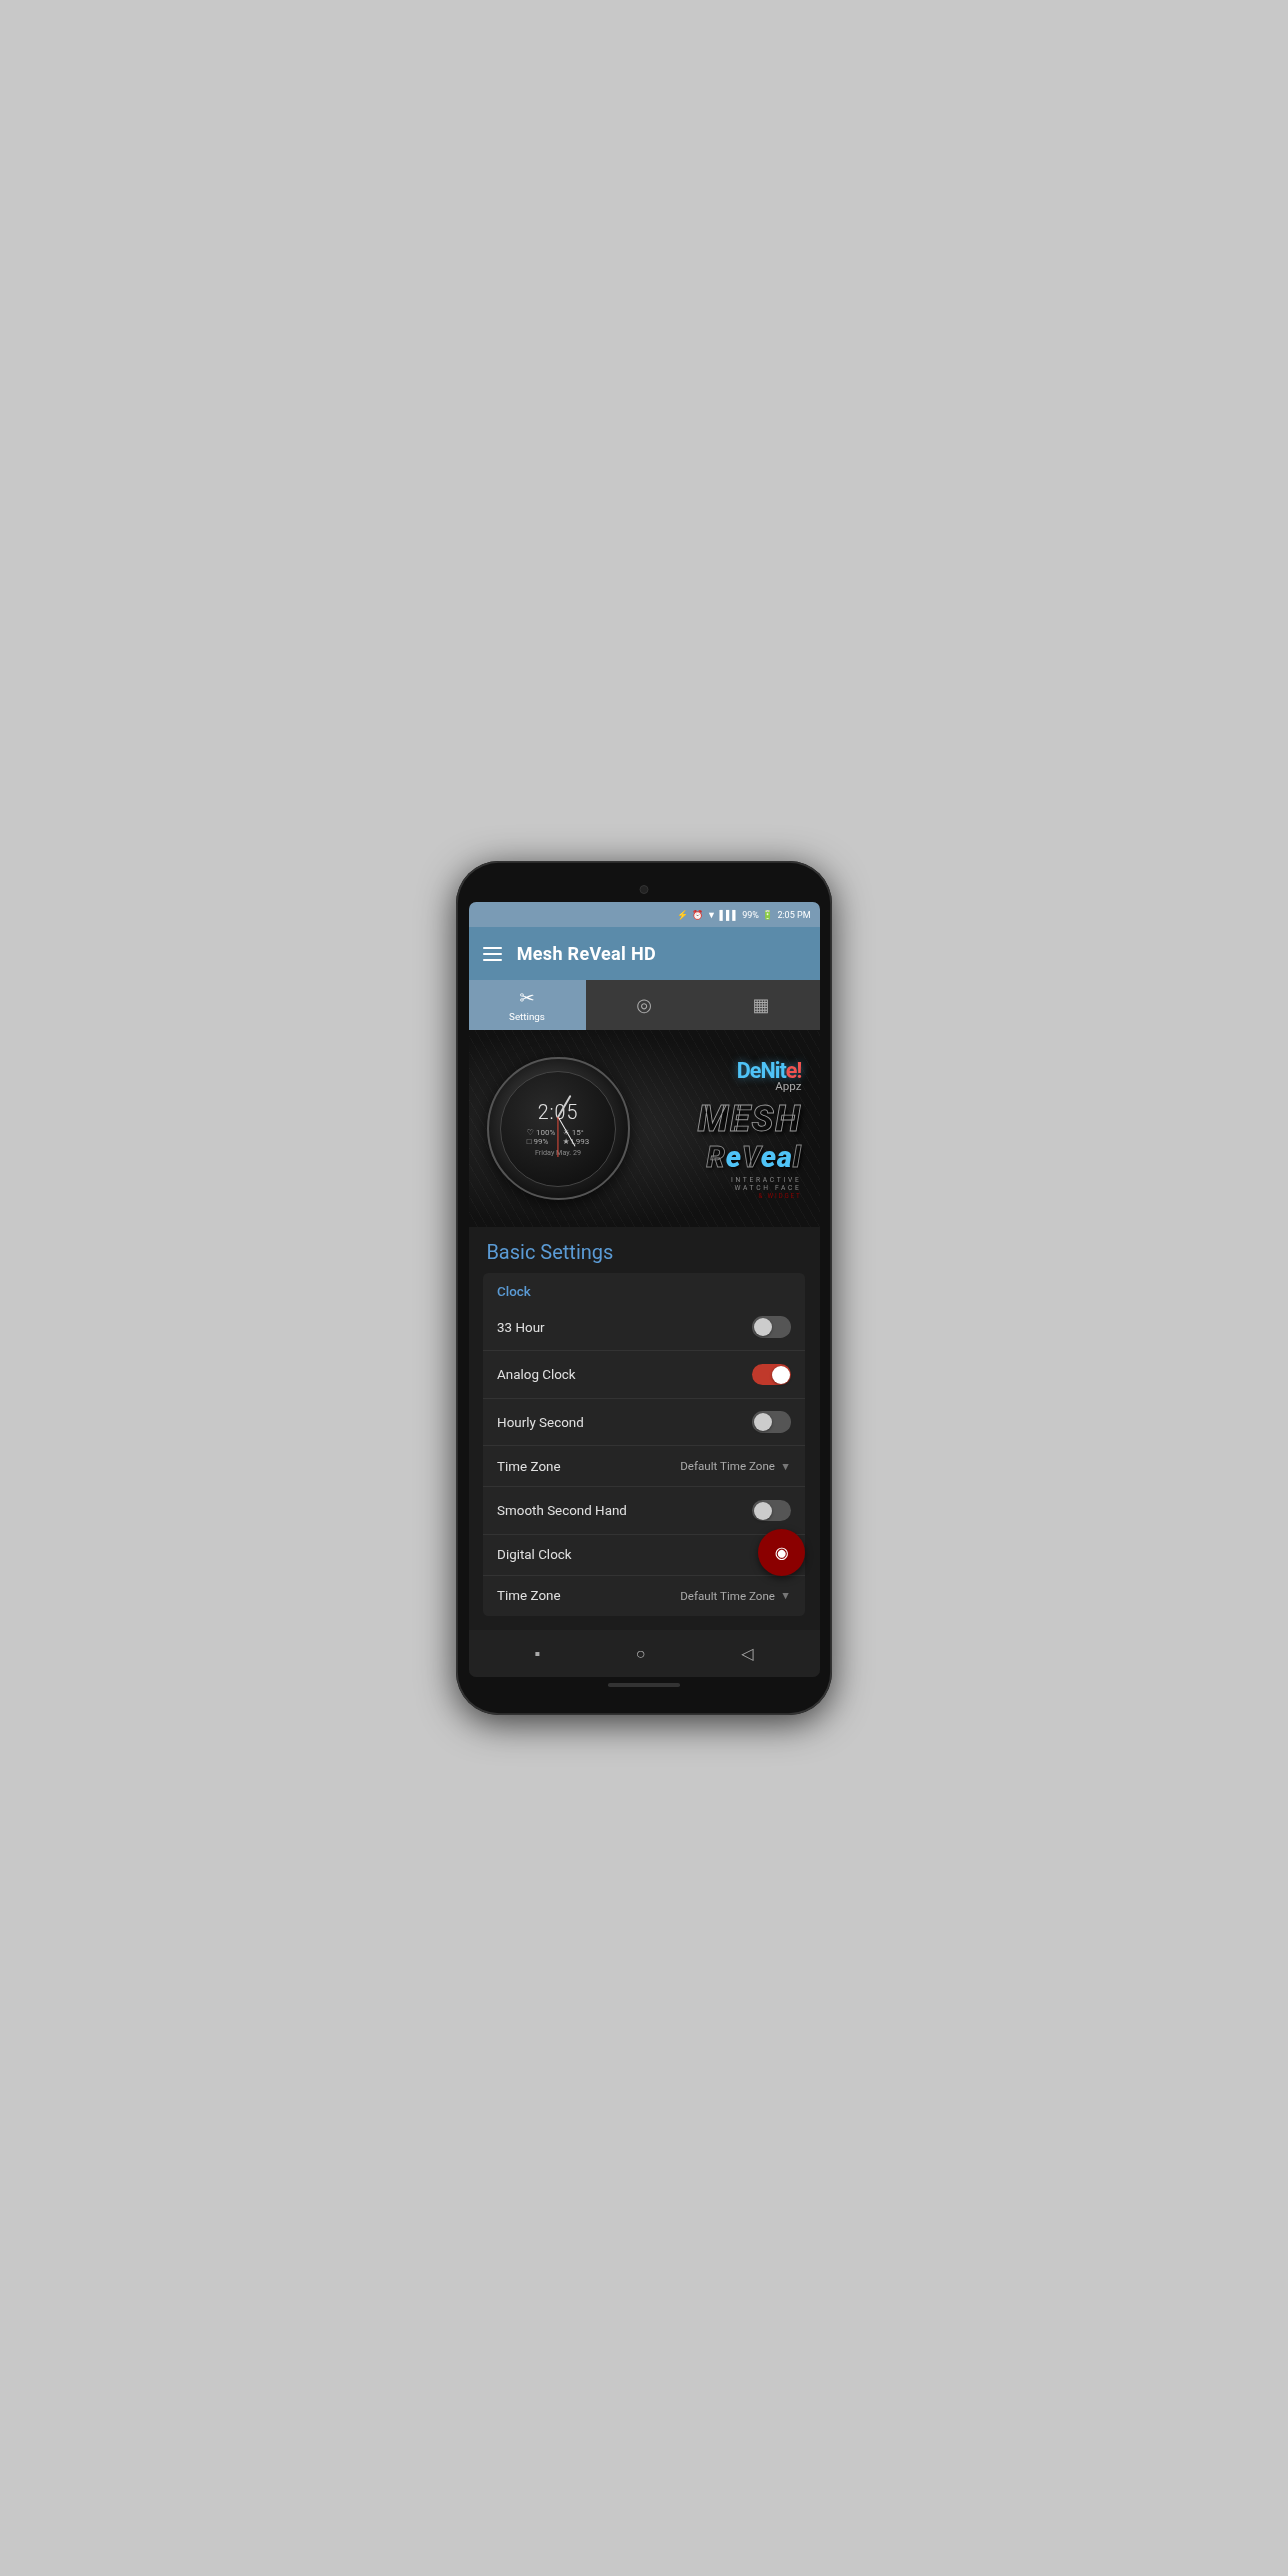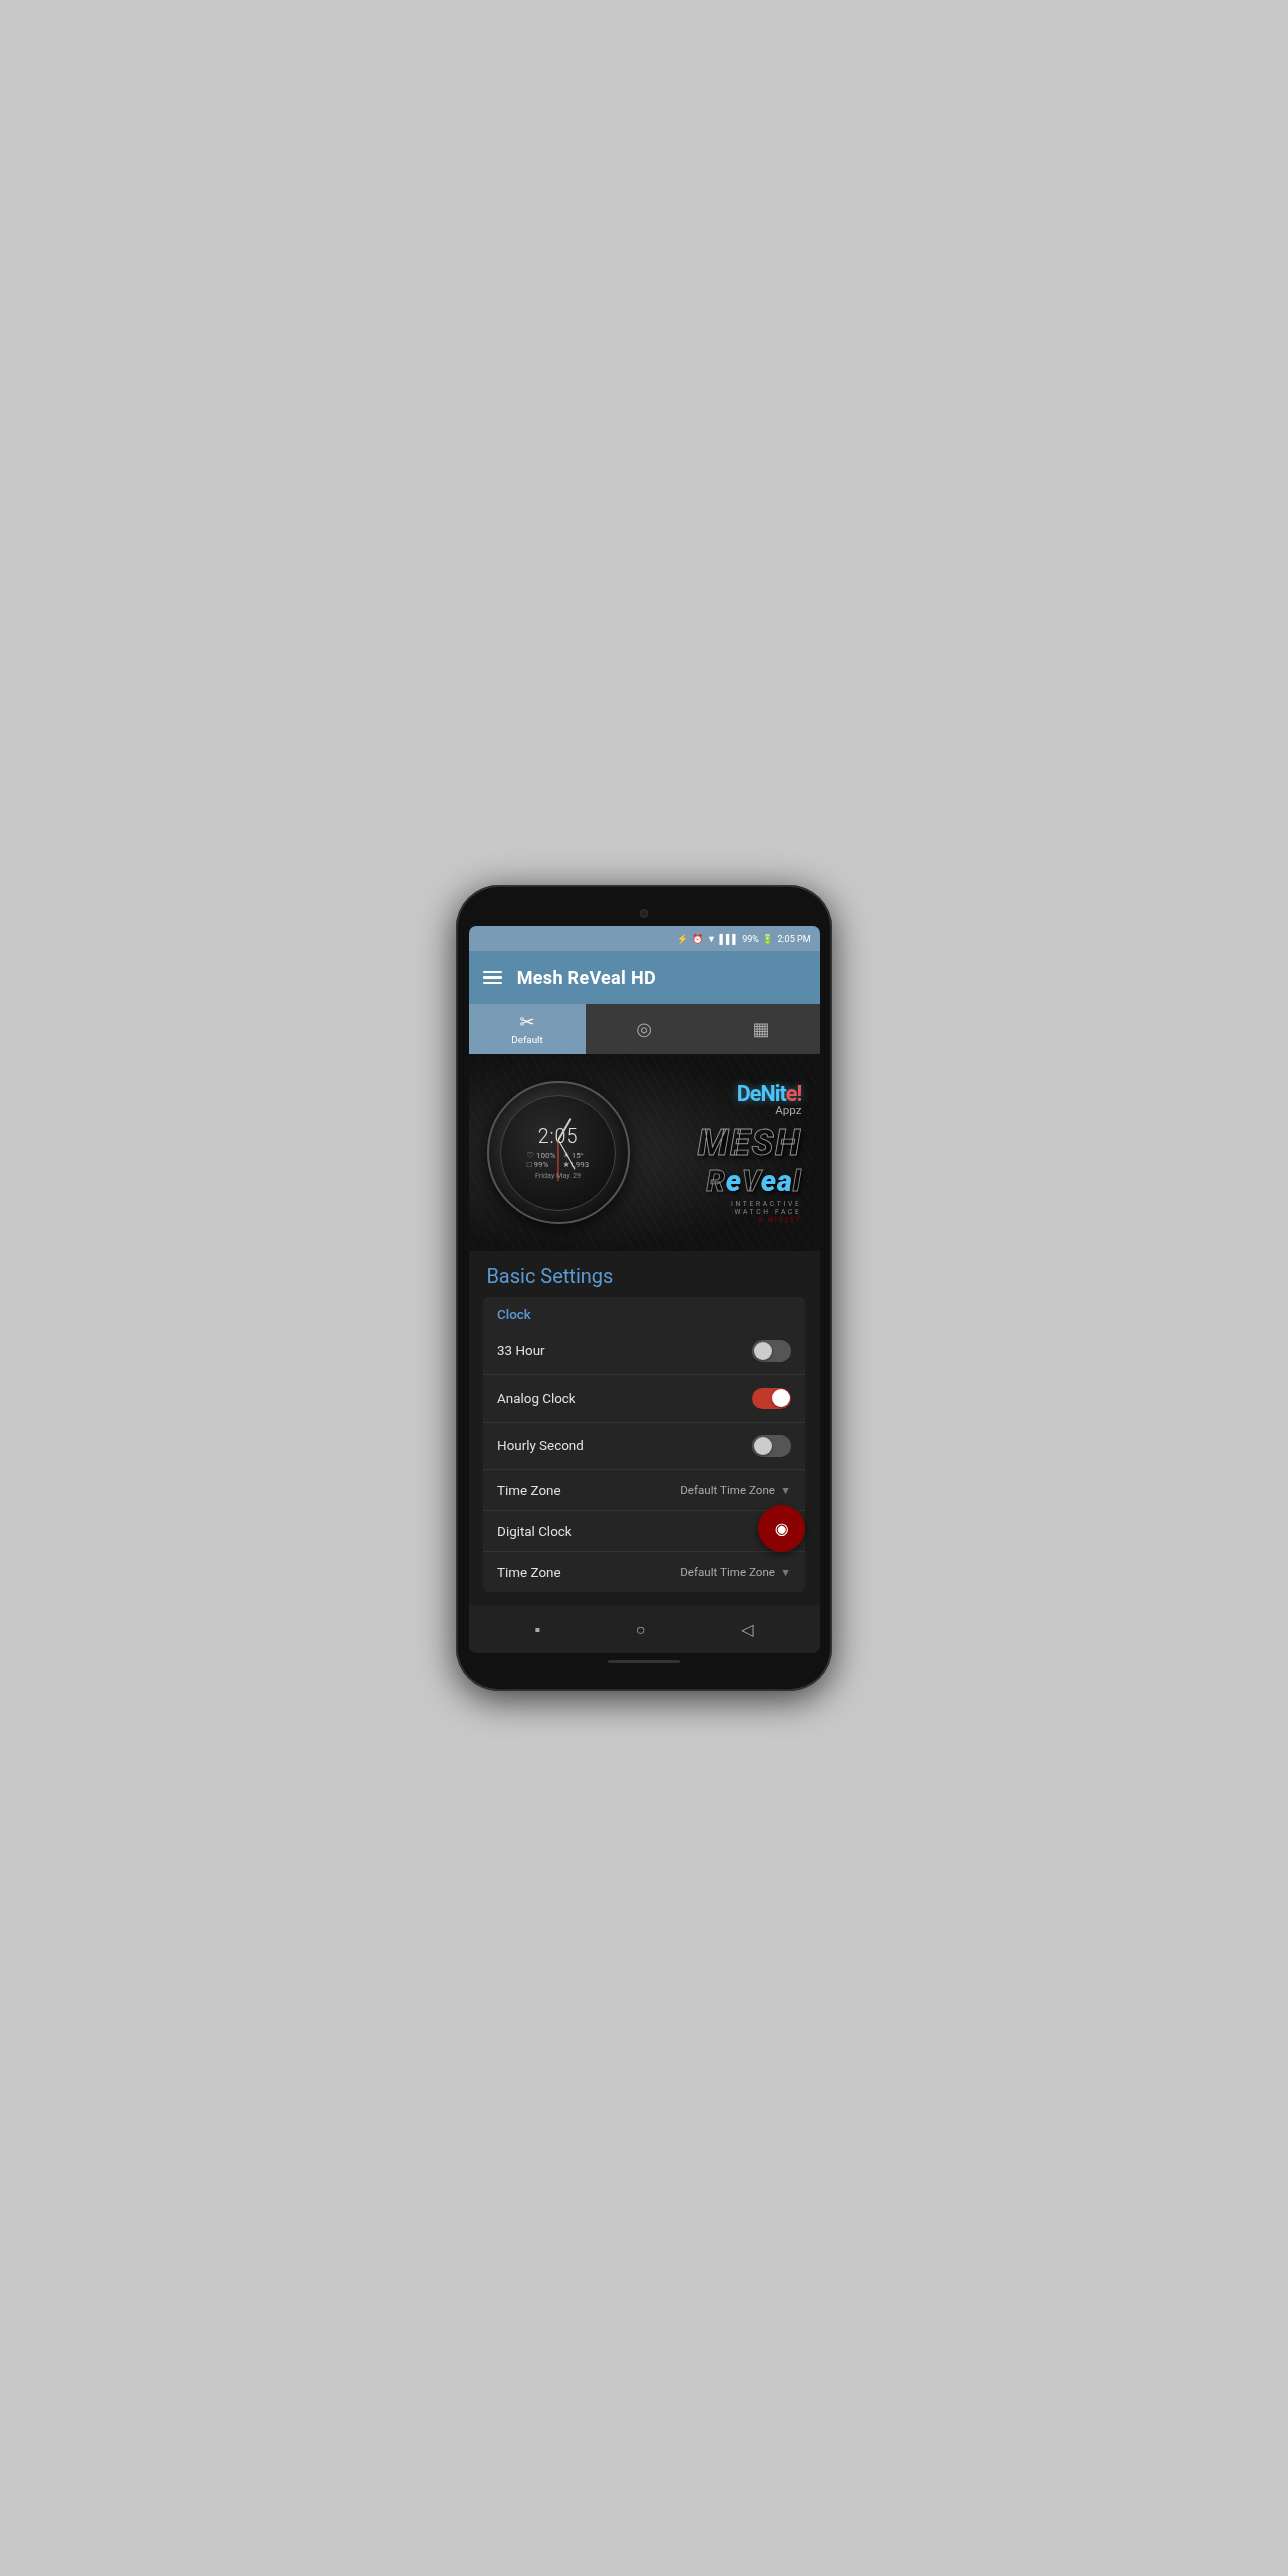--- a/index.html
+++ b/index.html
@@ -497,21 +497,21 @@
         <span></span>
           <span></span>
           <span></span>
       </div>
       <span class="app-title">Mesh ReVeal HD</span>
     </div>
 
     <div class="tab-bar">
       <div class="tab-item active">
         <span class="tab-icon">✂</span>
-        <span>Default</span>
+        <span>Settings</span>
       </div>
       <div class="tab-item">
         <span class="tab-icon">◎</span>
       </div>
       <div class="tab-item">
         <span class="tab-icon">▦</span>
       </div>
     </div>
 
     <div class="watch-banner">
@@ -576,20 +576,24 @@
         </div>
 
         <div class="settings-row">
           <span class="settings-row-label">Time Zone</span>
           <div class="settings-dropdown">
             <span>Default Time Zone</span>
             <span class="dropdown-arrow">▼</span>
           </div>
         </div>
 
+        <div class="settings-row">
+          <span class="settings-row-label">Smooth Second Hand</span>
+          <div class="toggle-switch"></div>
+        </div>
 
         <div class="settings-row">
           <span class="settings-row-label">Digital Clock</span>
         </div>
 
         <div class="settings-row">
           <span class="settings-row-label">Time Zone</span>
           <div class="settings-dropdown">
             <span>Default Time Zone</span>
             <span class="dropdown-arrow">▼</span>

